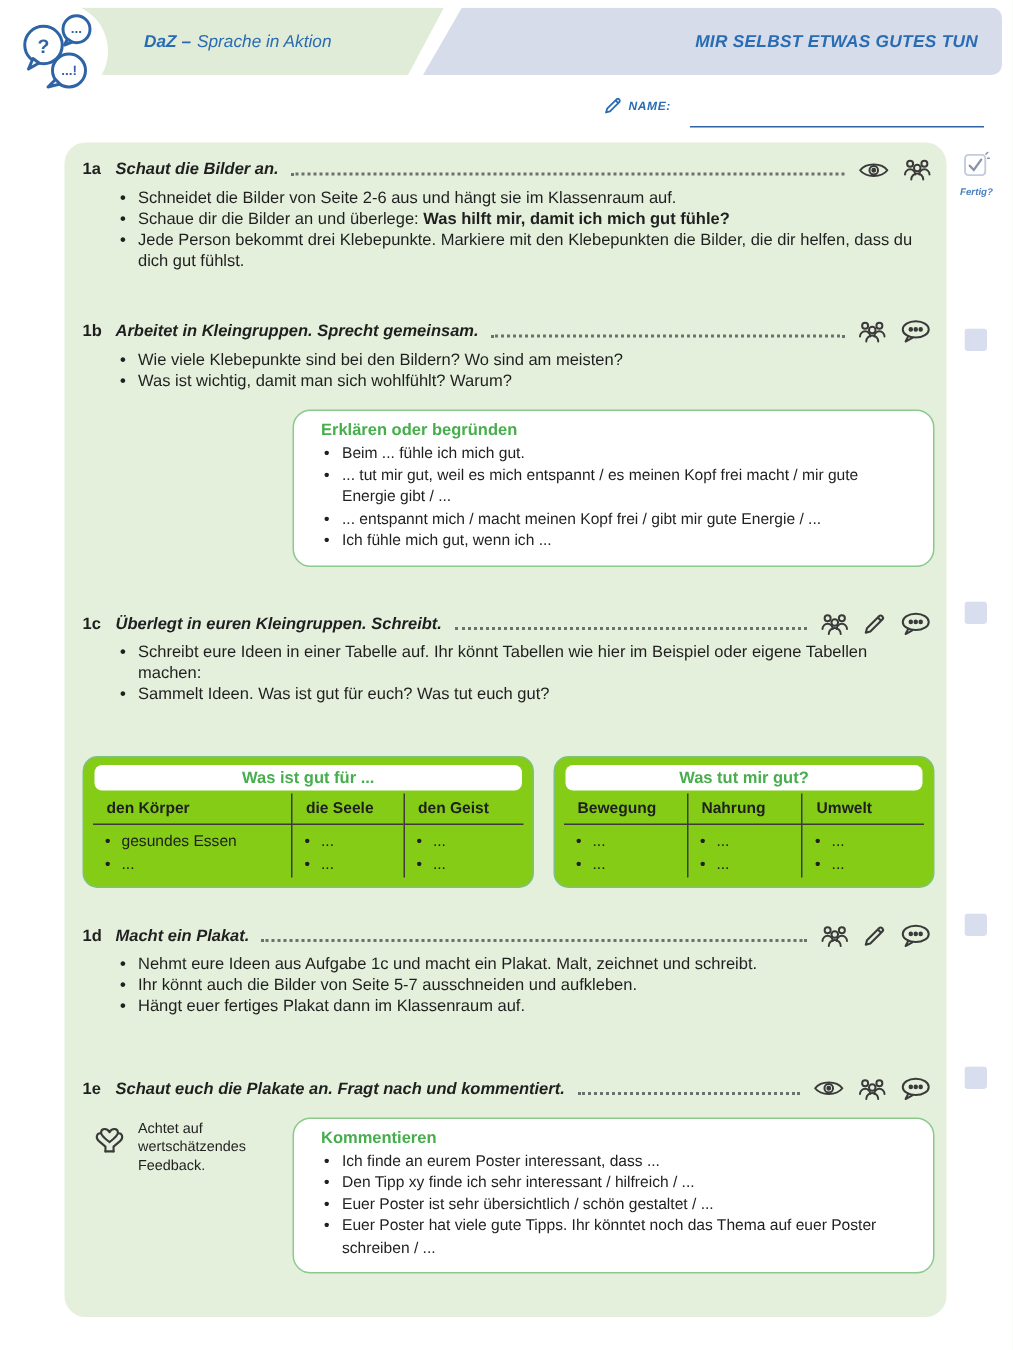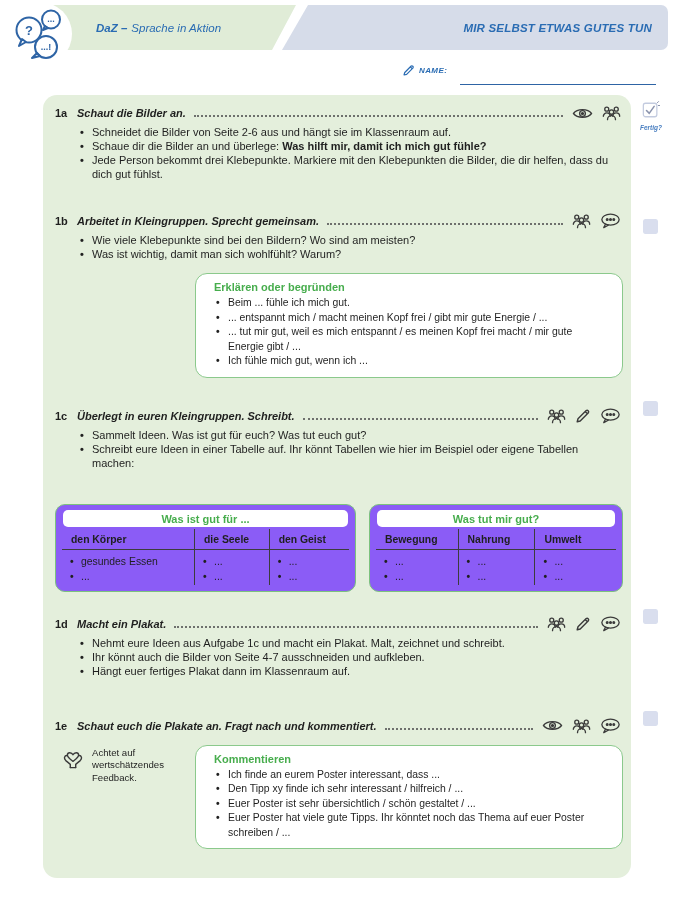--- a/index.html
+++ b/index.html
@@ -51,21 +51,21 @@
 
   .task-b .pbox { margin:12px 0 0 140px; }
   .task-c { margin-top:30px; }
   .task-b { margin-top:32px; }
   .task-d { margin-top:24px; }
   .task-e { margin-top:40px; }
   .task-a { margin-top:2px; }
 
   
   .tables-row { display:flex; gap:13px; margin-top:34px; }
-  .mini-table { border:1.5px solid #7cc27e; border-radius:10px; background:#8b5cf6; padding:5px 6px 6px; }
+  .mini-table { border:1.5px solid #7cc27e; border-radius:10px; background:#84cc16; padding:5px 6px 6px; }
   .mt1 { width:301px; flex:none; }
   .mt2 { width:254px; flex:none; }
   .mt-title { background:#fff; border-radius:5px; text-align:center; color:#47ad4d;
     font-weight:bold; font-size:11px; padding:3px 0 2px; margin:0 1px; }
   .mt-grid { display:grid; margin-top:2px; }
   .mt1 .mt-grid { grid-template-columns:46% 26% 28%; }
   .mt2 .mt-grid { grid-template-columns:34% 32% 34%; }
   .mt-h { font-size:10.4px; font-weight:bold; padding:5px 4px 4px 9px; border-bottom:1.3px solid #3c3c3c; }
   .mt-grid .c2, .mt-grid .c3 { border-left:1.3px solid #3c3c3c; }
   .mt-c { padding:4px 4px 1px 6px; }
@@ -188,22 +188,22 @@
         </span>
       </div>
       <ul class="blts">
         <li>Wie viele Klebepunkte sind bei den Bildern? Wo sind am meisten?</li>
         <li>Was ist wichtig, damit man sich wohlfühlt? Warum?</li>
       </ul>
       <div class="pbox">
         <div class="pb-title">Erklären oder begründen</div>
         <ul>
           <li>Beim ... fühle ich mich gut.</li>
+          <li>... tut mir gut, weil es mich entspannt / es meinen Kopf frei macht / mir gute Energie gibt / ...</li>
           <li>... entspannt mich / macht meinen Kopf frei / gibt mir gute Energie / ...</li>
-          <li>... tut mir gut, weil es mich entspannt / es meinen Kopf frei macht / mir gute Energie gibt / ...</li>
           <li>Ich fühle mich gut, wenn ich ...</li>
         </ul>
       </div>
     </section>
 
     <section class="task task-c">
       <div class="task-head">
         <span class="num">1c</span>
         <span class="ttl">Überlegt in euren Kleingruppen. Schreibt.</span>
         <span class="leader"></span>
@@ -221,22 +221,22 @@
           <svg class="ic" width="21" height="16" viewBox="0 0 22 17">
             <ellipse cx="11" cy="7" rx="9.2" ry="5.8"></ellipse>
             <path d="M5.6 12 L3.8 15.6 L8.6 13"></path>
             <circle cx="7.5" cy="7" r=".9" fill="#3a3a3a"></circle>
               <circle cx="11" cy="7" r=".9" fill="#3a3a3a"></circle>
               <circle cx="14.5" cy="7" r=".9" fill="#3a3a3a"></circle>
           </svg>
         </span>
       </div>
       <ul class="blts">
+        <li>Schreibt eure Ideen in einer Tabelle auf. Ihr könnt Tabellen wie hier im Beispiel oder eigene Tabellen machen:</li>
         <li>Sammelt Ideen. Was ist gut für euch? Was tut euch gut?</li>
-        <li>Schreibt eure Ideen in einer Tabelle auf. Ihr könnt Tabellen wie hier im Beispiel oder eigene Tabellen machen:</li>
       </ul>
 
       <div class="tables-row">
         <div class="mini-table mt1">
           <div class="mt-title">Was ist gut für ...</div>
           <div class="mt-grid">
             <div class="mt-h c1">den Körper</div>
             <div class="mt-h c2">die Seele</div>
             <div class="mt-h c3">den Geist</div>
             <div class="mt-c c1">
@@ -296,21 +296,21 @@
             <ellipse cx="11" cy="7" rx="9.2" ry="5.8"></ellipse>
             <path d="M5.6 12 L3.8 15.6 L8.6 13"></path>
             <circle cx="7.5" cy="7" r=".9" fill="#3a3a3a"></circle>
               <circle cx="11" cy="7" r=".9" fill="#3a3a3a"></circle>
               <circle cx="14.5" cy="7" r=".9" fill="#3a3a3a"></circle>
           </svg>
         </span>
       </div>
       <ul class="blts">
         <li>Nehmt eure Ideen aus Aufgabe 1c und macht ein Plakat. Malt, zeichnet und schreibt.</li>
-        <li>Ihr könnt auch die Bilder von Seite 4-7 ausschneiden und aufkleben.</li>
+        <li>Ihr könnt auch die Bilder von Seite 5-7 ausschneiden und aufkleben.</li>
         <li>Hängt euer fertiges Plakat dann im Klassenraum auf.</li>
       </ul>
     </section>
 
     <section class="task task-e">
       <div class="task-head">
         <span class="num">1e</span>
         <span class="ttl">Schaut euch die Plakate an. Fragt nach und kommentiert.</span>
         <span class="leader"></span>
         <span class="icons">

